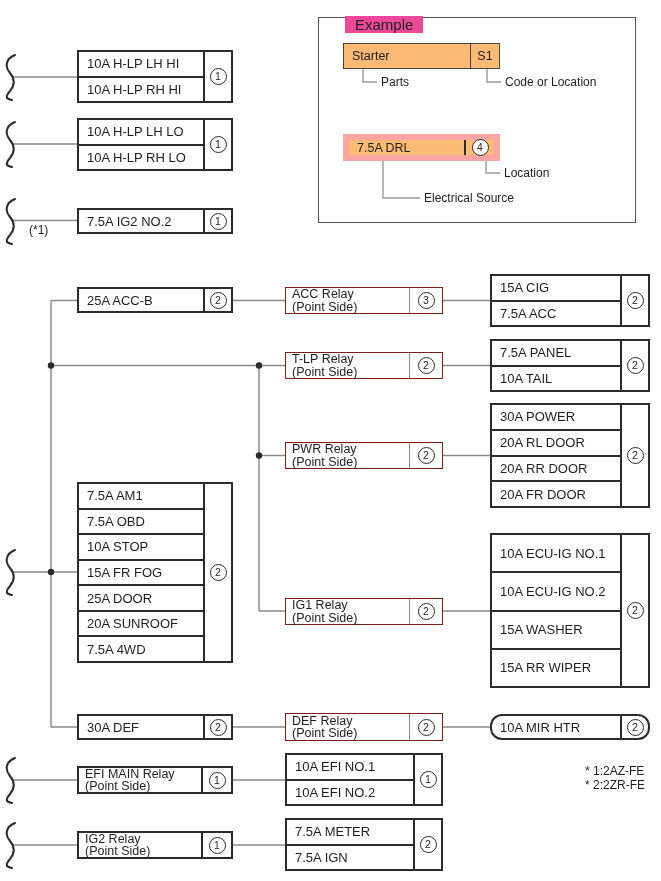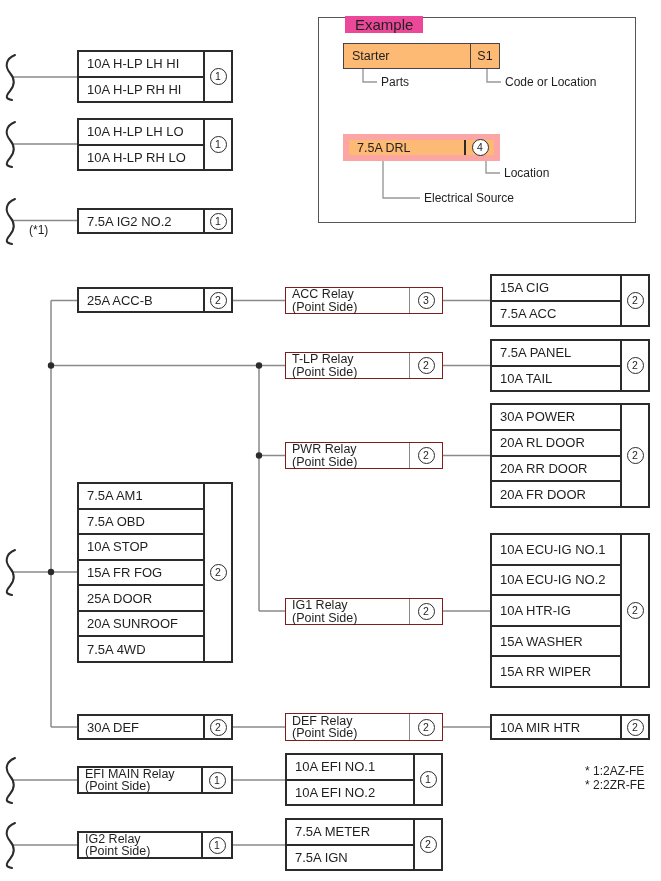--- a/index.html
+++ b/index.html
@@ -276,30 +276,29 @@
     </div>
     <div class="loc">
         <span class="num">2</span>
       </div>
   </div>
 
   <div class="fusebox" style="left:490px;top:533px;width:160px;height:155px;">
     <div class="rows">
       <div class="row">10A ECU-IG NO.1</div>
       <div class="row">10A ECU-IG NO.2</div>
-      <div class="row">10A HTR-IG</div>
       <div class="row">15A WASHER</div>
       <div class="row">15A RR WIPER</div>
     </div>
     <div class="loc">
         <span class="num">2</span>
       </div>
   </div>
 
-  <div class="fusebox" style="left:490px;top:714px;width:160px;height:26px;">
+  <div class="fusebox" style="left:490px;top:714px;width:160px;height:26px;border-radius:12px;">
     <div class="rows">
       <div class="row">10A MIR HTR</div>
     </div>
     <div class="loc">
         <span class="num">2</span>
       </div>
   </div>
 
   <div class="note">
     <div>* 1:2AZ-FE</div>

